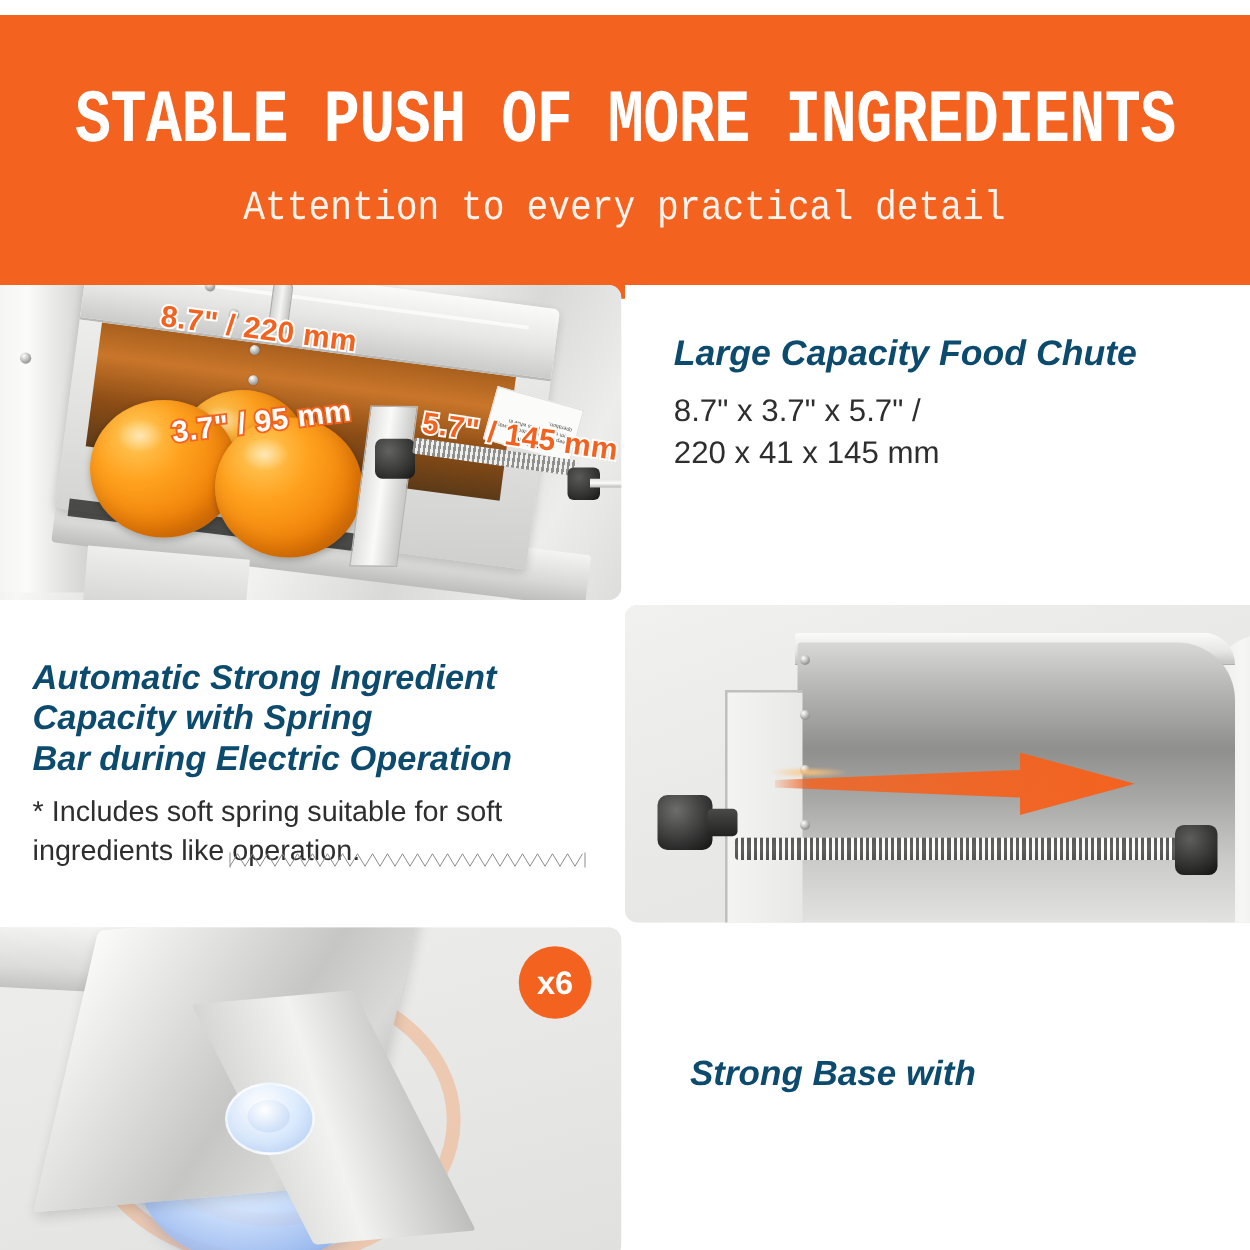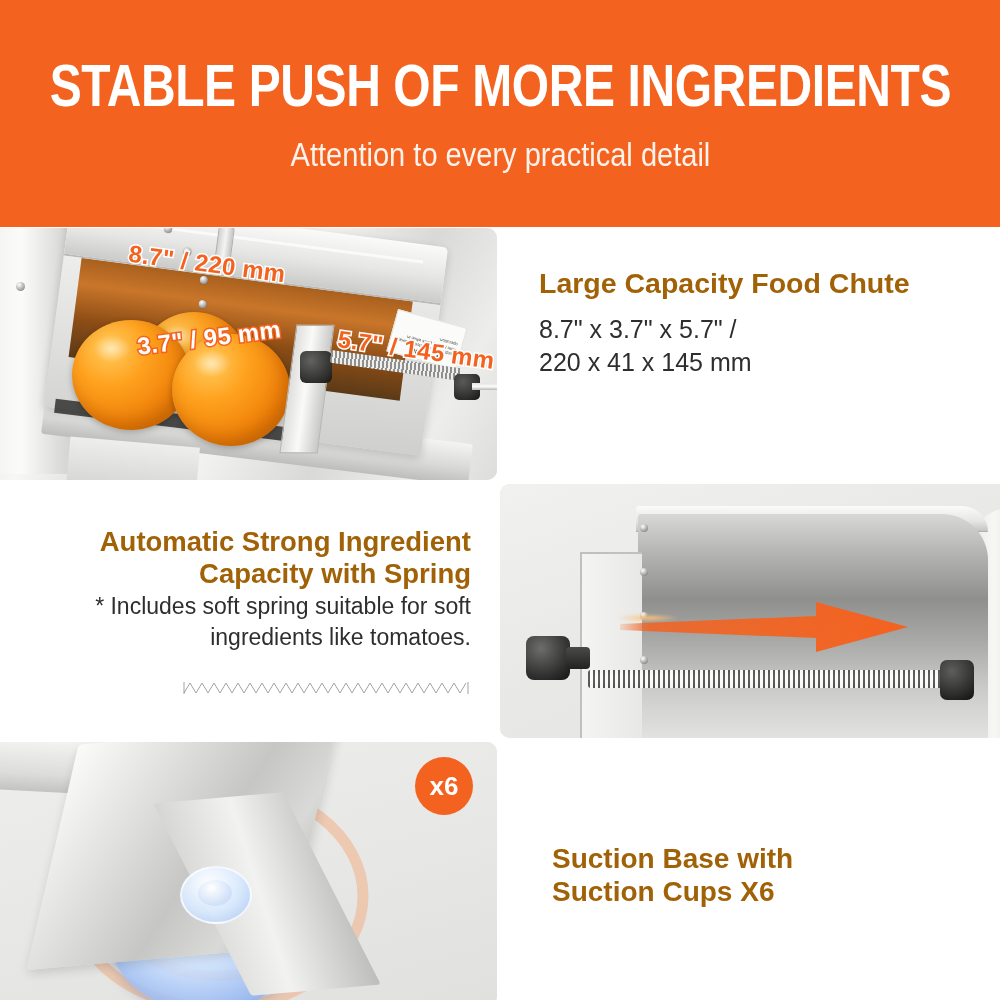--- a/index.html
+++ b/index.html
@@ -6,24 +6,24 @@
   html,body { width:1000px; height:1000px; }
   body {
     font-family:"Liberation Sans", sans-serif;
     background:#ffffff;
     overflow:hidden;
     position:relative;
   }
 
   
   .header {
-    position:absolute; left:0; top:0; width:1000px; height:227px;
+    position:absolute; left:0; top:12px; width:1000px; height:227px;
     background:#f4621f;
     display:flex; flex-direction:column;
-    align-items:center; justify-content:center;
+    align-items:center; justify-content:center;font-family:Liberation Mono, monospace;
   }
   .header-title {
     color:#ffffff;
     font-size:60px;
     font-weight:bold;
     letter-spacing:-0.5px;
     line-height:1.0;
     white-space:nowrap;
     transform:scaleX(0.80);
     transform-origin:center;
@@ -51,38 +51,39 @@
   
   #p-chute-photo   { left:-6px;  top:228px; width:503px; height:252px; border-radius:0 10px 10px 0; }
   #p-chute-text    { left:500px; top:228px; width:500px; height:252px; }
   #p-spring-text   { left:0px;   top:484px; width:497px; height:254px; }
   #p-spring-photo  { left:500px; top:484px; width:506px; height:254px; border-radius:10px 0 0 10px; }
   #p-suction-photo { left:-6px;  top:742px; width:503px; height:264px; border-radius:0 10px 10px 0; }
   #p-suction-text  { left:500px; top:742px; width:500px; height:264px; }
 
   
   .heading-orange {
-    color:#a16207;
+    color:#0c4a6e;
     font-weight:bold;
     line-height:1.18;
+    font-style:italic;
   }
   .body-dark {
     color:#2e2e2e;
     line-height:1.34;
   }
 
   #p-chute-text .inner { position:absolute; left:39px; top:39px; }
   #p-chute-text .heading-orange { font-size:28.5px; white-space:nowrap; }
   #p-chute-text .body-dark { font-size:25px; margin-top:12px; }
 
   #p-spring-text .inner {
-    position:absolute; left:26px; top:42px; width:445px; text-align:right;
+    position:absolute; left:26px; top:42px; width:445px; 
   }
   #p-spring-text .heading-orange { font-size:27.5px; }
-  #p-spring-text .body-dark { font-size:23px; }
+  #p-spring-text .body-dark { font-size:23px; margin-top:11px; }
 
   #p-suction-text .inner { position:absolute; left:52px; top:100px; }
   #p-suction-text .heading-orange { font-size:28px; }
 
   
   .spring-wrap { position:absolute; left:22px; top:196px; width:450px; text-align:right; }
   .spring-svg { display:inline-block; }
 
   
   .ph1-bg {
@@ -387,24 +388,25 @@
       <div>220 x 41 x 145 mm</div>
     </div>
   </div>
 </div>
 
 <div class="panel textpanel" id="p-spring-text">
   <div class="inner">
     <div class="heading-orange">
       <div>Automatic Strong Ingredient</div>
       <div>Capacity with Spring</div>
+      <div>Bar during Electric Operation</div>
     </div>
     <div class="body-dark">
       <div>* Includes soft spring suitable for soft</div>
-      <div>ingredients like tomatoes.</div>
+      <div>ingredients like operation.</div>
     </div>
   </div>
   <div class="spring-wrap">
     <svg class="spring-svg" width="290" height="16" viewBox="0 0 290 16">
       <g stroke="#8b8b89" stroke-width="0.8" fill="none">
         <path d="M2 13 L8 3 L14 13 L20 3 L26 13 L32 3 L38 13 L44 3 L50 13 L56 3 L62 13 L68 3 L74 13 L80 3 L86 13 L92 3 L98 13 L104 3 L110 13 L116 3 L122 13 L128 3 L134 13 L140 3 L146 13 L152 3 L158 13 L164 3 L170 13 L176 3 L182 13 L188 3 L194 13 L200 3 L206 13 L212 3 L218 13 L224 3 L230 13 L236 3 L242 13 L248 3 L254 13 L260 3 L266 13 L272 3 L278 13 L284 3"></path>
         <line x1="2" y1="2" x2="2" y2="14"></line>
         <line x1="286" y1="2" x2="286" y2="14"></line>
       </g>
     </svg>
@@ -459,17 +461,16 @@
   <div class="ph3-leg2"></div>
   <div class="ph3-cup-nub"></div>
   <div class="ph3-cup-nub2"></div>
 </div>
 
 <div class="badge-x6">x6</div>
 
 <div class="panel textpanel" id="p-suction-text">
   <div class="inner">
     <div class="heading-orange">
-      <div>Suction Base with</div>
-      <div>Suction Cups X6</div>
+      <div>Strong Base with</div>
     </div>
   </div>
 </div>
 
 </body></html>

